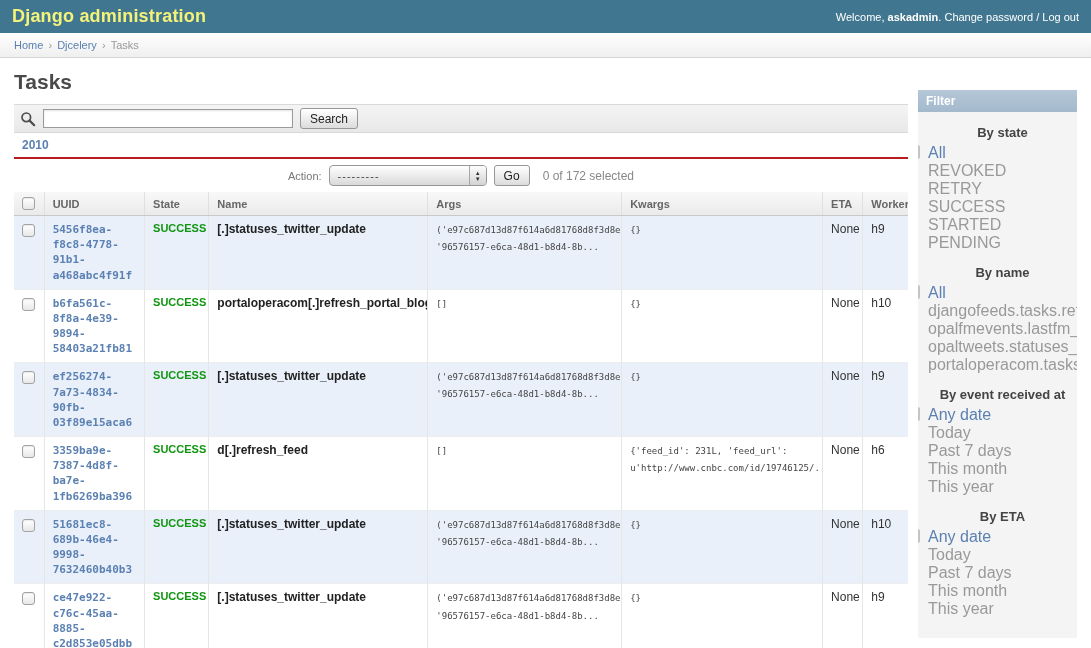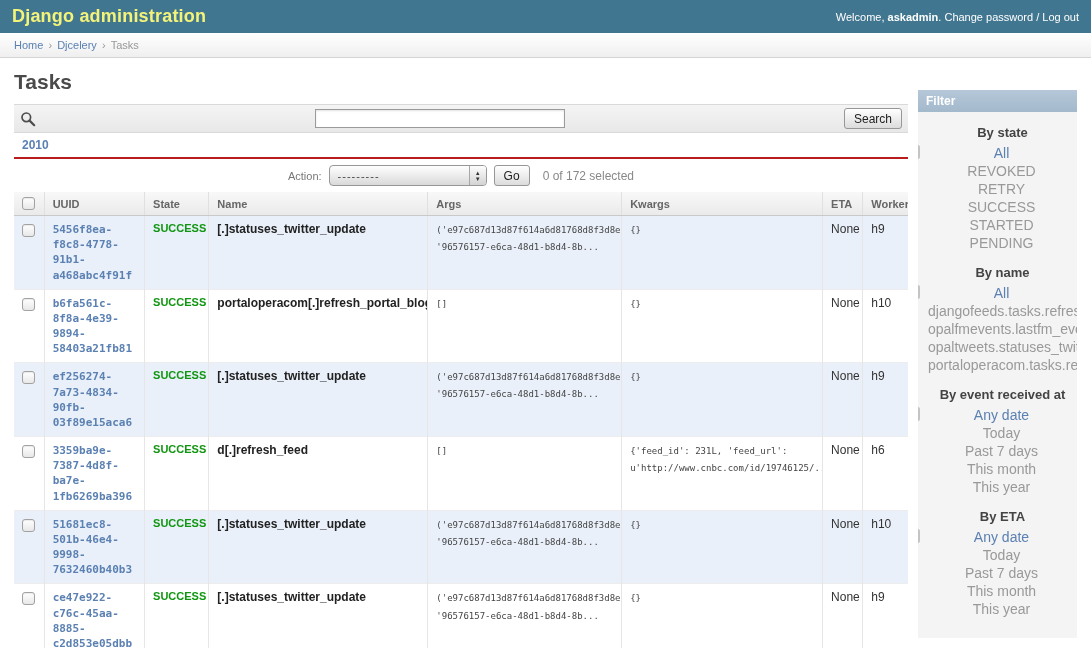--- a/index.html
+++ b/index.html
@@ -30,21 +30,21 @@
   .breadcrumbs .sep{color:#999;margin:0 2px;}
   .breadcrumbs .current{color:#999;}
   
   .content{padding:0 0 0 14px;}
   h1.page-title{font-size:21px;font-weight:bold;color:#4a4a4a;margin:12px 0 10px 0;}
   .main-col{width:894px;}
   
   .toolbar{
     display:flex;align-items:center;gap:7px;height:29px;padding:0 6px;
     background:linear-gradient(#f4f4f4,#e8e8e8);
-    border-top:1px solid #d9d9d9;border-bottom:1px solid #d9d9d9;justify-content:space-between;
+    border-top:1px solid #d9d9d9;border-bottom:1px solid #d9d9d9;
   }
   .toolbar input[type=text]{
     width:250px;height:19px;border:1px solid #9b9b9b;padding:1px 4px;font-size:12px;
     background:#fff;box-shadow:inset 0 1px 2px rgba(0,0,0,.12);
   }
   .btn{
     font-family:"Liberation Sans",sans-serif;font-size:12px;color:#222;
     background:linear-gradient(#ffffff,#dcdcdc);border:1px solid #979797;
     border-radius:3px;padding:1px 9px;height:21px;cursor:pointer;
   }
@@ -106,22 +106,22 @@
   .filter-panel{
     position:absolute;left:918px;top:90px;width:159px;background:#f4f4f4;padding-bottom:20px;
   }
   .filter-panel h2{
     margin:0;background:linear-gradient(#b5c7d8,var(--filter-head));color:#fff;
     font-size:12px;font-weight:bold;padding:4px 8px;
   }
   .filter-panel h3{font-size:13px;font-weight:bold;color:#444;margin:13px 0 4px 0;padding:0 0 0 10px;text-align:center;}
   .filter-panel ul{list-style:none;margin:0;padding:0;}
   .filter-panel li{
-    position:relative;padding:1px 2px 1px 10px;font-size:14px;line-height:16px;
-    white-space:nowrap;overflow:hidden;text-align:center;
+    position:relative;padding:1px 2px 1px 10px;font-size:16px;line-height:16px;
+    white-space:nowrap;overflow:hidden;
   }
   .filter-panel li a{color:#999;text-decoration:none;}
   .filter-panel li.selected a{color:var(--link);}
   .filter-panel li.selected::before{
     content:"";position:absolute;left:-5px;top:1px;width:7px;height:14px;
     background:#c4c4c4;border-radius:2px;
   }
   .search-icon-svg{display:block;}
 </style>
 </head>
@@ -224,21 +224,21 @@
             <td class="c-uuid"><a>3359ba9e-7387-4d8f-ba7e-1fb6269ba396</a></td>
             <td class="c-state">SUCCESS</td>
             <td class="c-name">d[.]refresh_feed</td>
             <td class="c-args">[]</td>
             <td class="c-kwargs">{'feed_id': 231L, 'feed_url': u'http://www.cnbc.com/id/19746125/...</td>
             <td class="c-eta">None</td>
             <td class="c-worker">h6</td>
           </tr>
           <tr class="row-odd">
             <td class="c-check"><input class="mac" type="checkbox" style=""></td>
-            <td class="c-uuid"><a>51681ec8-501b-46e4-9998-7632460b40b3</a></td>
+            <td class="c-uuid"><a>51681ec8-689b-46e4-9998-7632460b40b3</a></td>
             <td class="c-state">SUCCESS</td>
             <td class="c-name">[.]statuses_twitter_update</td>
             <td class="c-args">('e97c687d13d87f614a6d81768d8f3d8e', '96576157-e6ca-48d1-b8d4-8b...</td>
             <td class="c-kwargs">{}</td>
             <td class="c-eta">None</td>
             <td class="c-worker">h10</td>
           </tr>
           <tr class="row-even">
             <td class="c-check"><input class="mac" type="checkbox" style=""></td>
             <td class="c-uuid"><a>ce47e922-c76c-45aa-8885-c2d853e05dbb</a></td>

